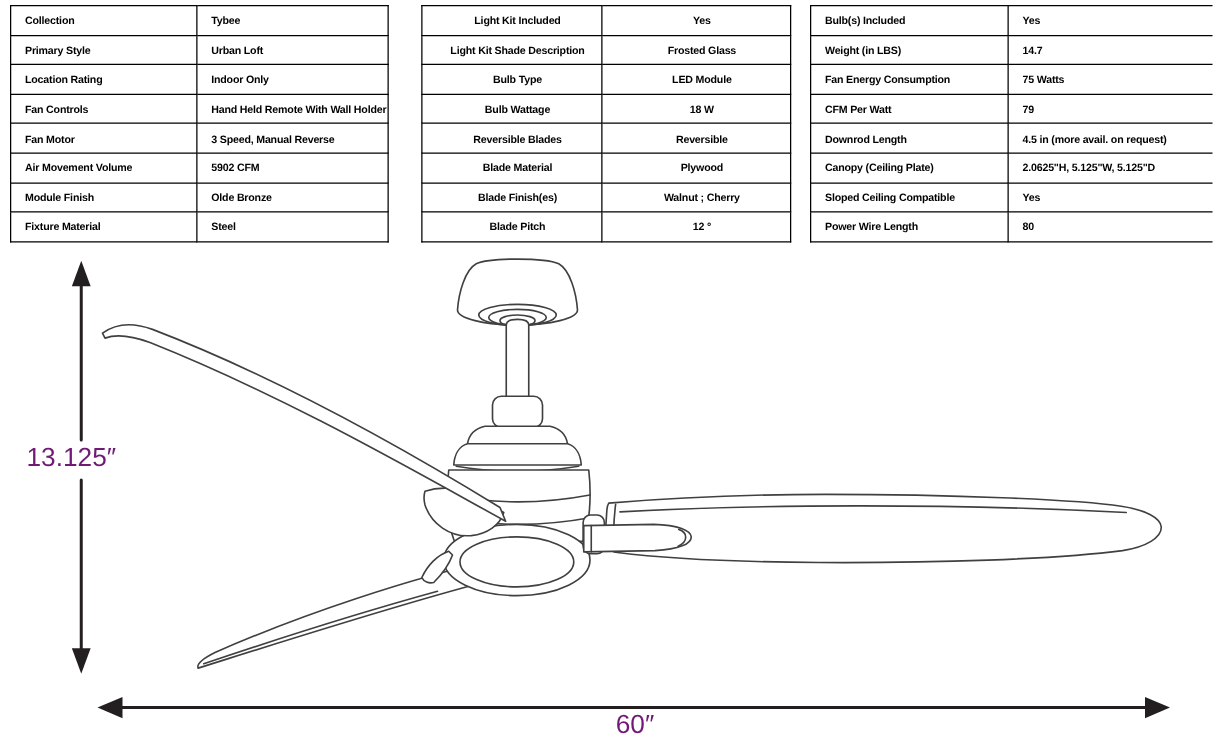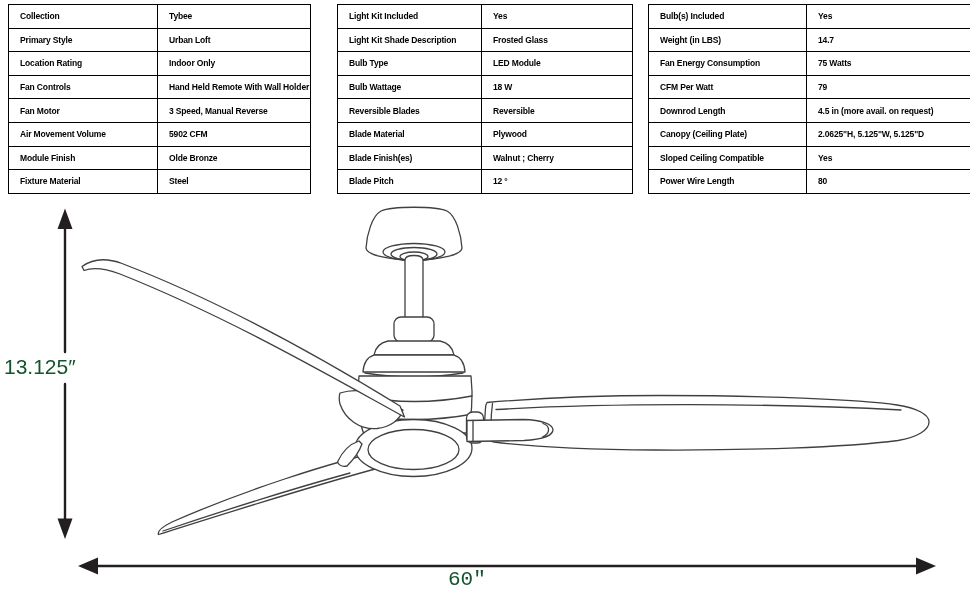--- a/index.html
+++ b/index.html
@@ -14,32 +14,32 @@
   .spec-table td{
     border:1px solid #000;
     font-family:"Liberation Sans",sans-serif;
     font-size:8.5px;font-weight:bold;color:#000;
     letter-spacing:-0.15px;
     height:22.6px;vertical-align:middle;
     padding:0 2px 0 11px;
     white-space:nowrap;overflow:hidden;
   }
   #table-1{left:8px;width:303px;}
-  #table-2{left:337px;width:296px;}
+  #table-2{left:337px;width:296px;text-align:center;}
   #table-3{left:648px;width:349px;}
   #table-1 .col-label{width:135px;} 
   #table-2 .col-label{width:130px;}
   #table-3 .col-label{width:144px;}
   .fan-svg{position:absolute;left:0;top:195px;width:970px;height:405px;}
   .dim-label{
-    position:absolute;color:#14532d;background:#fff;
-    font-size:21px;font-weight:normal;line-height:1.1;
+    position:absolute;color:#701a75;background:#fff;
+    font-size:21px;font-weight:normal;text-align:center;line-height:1.1;
   }
   #height-label{left:4px;top:355px;width:106px;}
-  #width-label{left:448px;top:568px;width:120px;background:transparent;font-family:Liberation Mono, monospace;}
+  #width-label{left:448px;top:568px;width:120px;background:transparent;}
 </style>
 </head>
 <body>
 
 <table class="spec-table" id="table-1">
   <tbody>
       <tr>
         <td class="col-label">Collection</td>
         <td class="col-value">Tybee</td>
       </tr>

